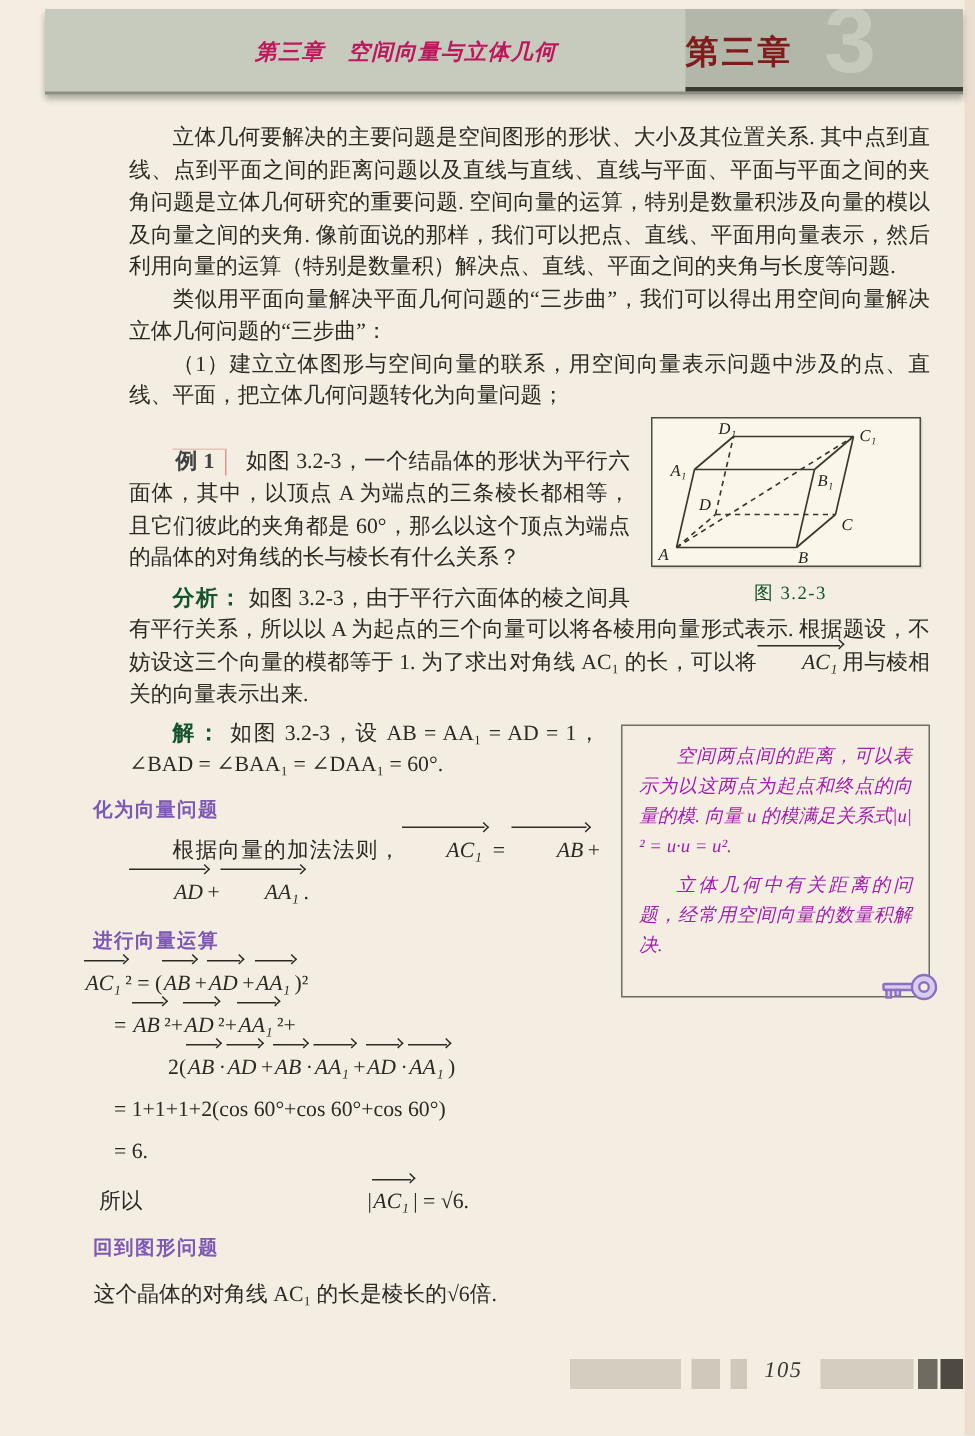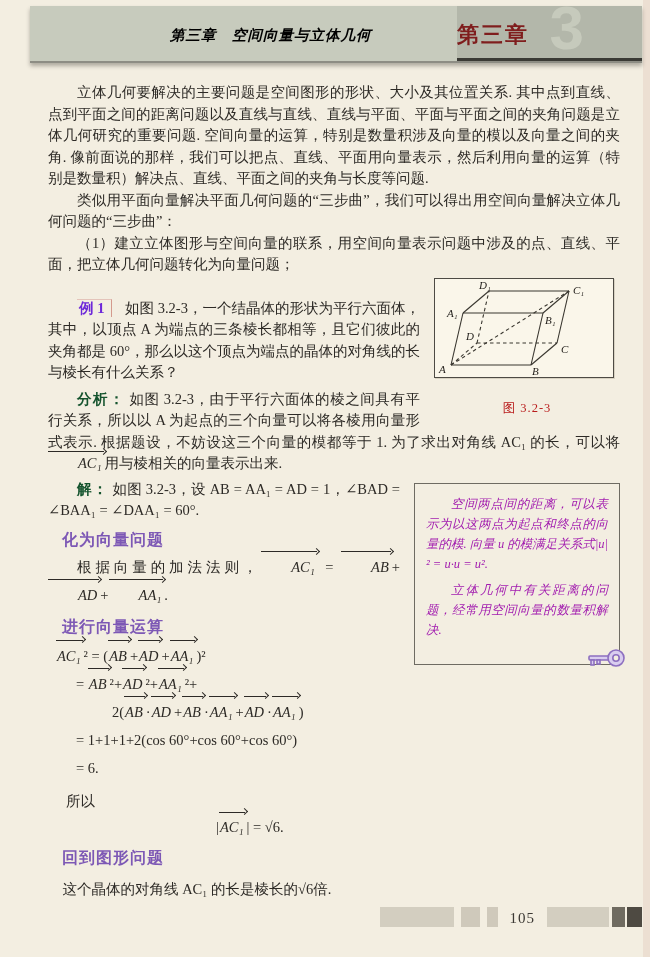--- a/index.html
+++ b/index.html
@@ -12,21 +12,21 @@
   .page-edge-right{position:absolute;top:0;right:0;width:7px;height:100%;background:#ecdfd2;}
   
   .chapter-band{
     position:absolute;top:6px;left:30px;right:8px;height:55px;
     background:#c7cbbd;
     border-bottom:2px solid #8d8d84;
     box-shadow:0 3px 4px rgba(90,88,80,.45);
   }
   .band-title{
     position:absolute;left:140px;top:0;height:40px;line-height:58px;
-    font-size:14.5px;font-weight:bold;font-style:italic;color:#000000;
+    font-size:14.5px;font-weight:bold;font-style:italic;color:#be185d;
     letter-spacing:1px;
   }
   .band-badge{
     position:absolute;right:0;top:0;width:185px;height:55px;
     background:#b3b7aa;border-bottom:3px solid #3a3a35;box-sizing:border-box;
     overflow:hidden;
   }
   .badge-watermark{
     position:absolute;right:58px;top:-14px;
     font-size:62px;font-weight:bold;color:#c6cabc;
@@ -35,78 +35,78 @@
   .badge-text{
     position:absolute;left:0;right:0;top:14px;
     font-size:22px;font-weight:bold;color:#7f1d1d;letter-spacing:2px;
   }
   
   .content{
     position:absolute;top:82px;left:48px;right:30px;
     font-size:14.5px;line-height:21.5px;text-align:justify;
   }
   p{margin:0;}
-  .indent{text-indent:2em;}
+  .indent{text-indent:2em;margin-left:38px;}
   .example-p{margin-top:22px;}
   .example-label{
-    color:#6d28d9;font-weight:bold;
+    color:#404040;font-weight:bold;
     padding:0 7px 1px 2px;margin-right:9px;
     border-right:1px solid #d49a8d;border-top:1px solid #e4c4ba;
   }
   .lead-label{color:#14532d;font-weight:bold;letter-spacing:1px;}
   .analysis-p{margin-top:5px;}
   .solution-p{margin-top:4px;}
   
   .figure-wrap{float:right;width:186px;margin:2px 0 4px 14px;}
   .figure-box{
     width:178px;height:98px;border:1px solid #4d4a44;background:#faf6ea;
     box-shadow:1px 1px 0 #d8d2c2;
   }
   .figure-caption{
-    text-align:center;font-size:12.5px;color:#b91c1c;margin-top:20px;letter-spacing:1px;
+    text-align:center;font-size:12.5px;color:#14532d;margin-top:7px;letter-spacing:1px;
   }
   .fig-label{font-style:italic;font-size:11px;fill:#26231f;}
   
   .sidenote{
     float:right;width:206px;box-sizing:border-box;
     margin:8px 0 12px 14px;padding:10px 11px 24px 11px;
     border:1px solid #6e6b62;background:#f3eee1;
     font-size:12.5px;line-height:20px;font-style:italic;color:#a21caf;
     position:relative;text-align:justify;
   }
   .note-p{text-indent:2em;}
   .note-p + .note-p{margin-top:6px;}
   .key-icon{position:absolute;right:-8px;bottom:-13px;}
   
   .step-heading{
     color:#7d58b5;font-weight:bold;margin:7px 0 3px 14px;letter-spacing:1px;
-    font-family:"Liberation Sans","DejaVu Sans",sans-serif;font-size:16px;
+    font-family:"Liberation Sans","DejaVu Sans",sans-serif;font-size:13px;
   }
   .math-line{line-height:28px;}
   .math-block{margin:4px 0 2px 8px;}
   .m1{margin-left:20px;}
   .m2{margin-left:56px;}
-  .conclusion-line{display:flex;margin:6px 0 2px 18px;line-height:26px;flex-direction:column;}
+  .conclusion-line{display:flex;margin:6px 0 2px 18px;line-height:26px;}
   .conclusion-math{margin-left:150px;}
   .final-p{text-indent:1em;margin-top:8px;line-height:26px;}
   
   .vec{position:relative;display:inline-block;font-style:italic;padding:0 3px 0 1px;}
   .vec::before{
     content:"";position:absolute;left:0;right:1px;top:-2px;
     border-top:1.2px solid #2d2a26;
   }
   .vec::after{
     content:"";position:absolute;right:-1px;top:-4.5px;width:4px;height:4px;
     border-top:1.2px solid #2d2a26;border-right:1.2px solid #2d2a26;
     transform:rotate(45deg);
   }
   
   .footer{
     position:absolute;right:8px;bottom:30px;height:21px;
-    display:flex;align-items:flex-end;
+    display:flex;align-items:flex-start;font-style:italic;
   }
   .fblock{height:20px;}
   .f1{width:74px;background:#d3cec0;margin-right:7px;}
   .f2{width:19px;background:#cfc9bb;margin-right:7px;}
   .f3{width:11px;background:#cfc9bb;margin-right:12px;}
   .f4{width:62px;background:#d3cec0;margin-left:12px;}
   .f5{width:13px;background:#6f6b60;margin-left:3px;}
   .f6{width:15px;background:#4e4a42;margin-left:2px;}
   .page-number{font-size:15px;color:#3b3833;letter-spacing:1px;}
 </style>

